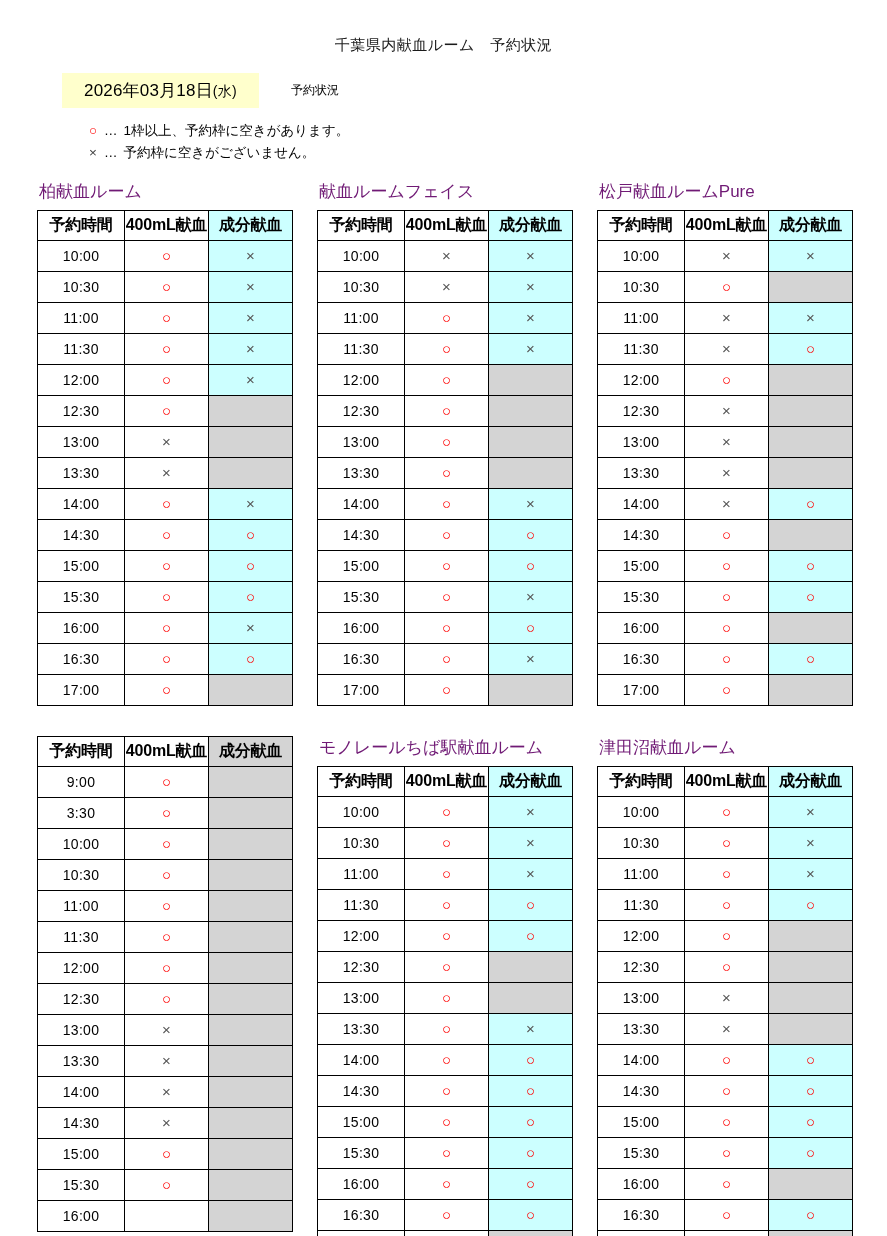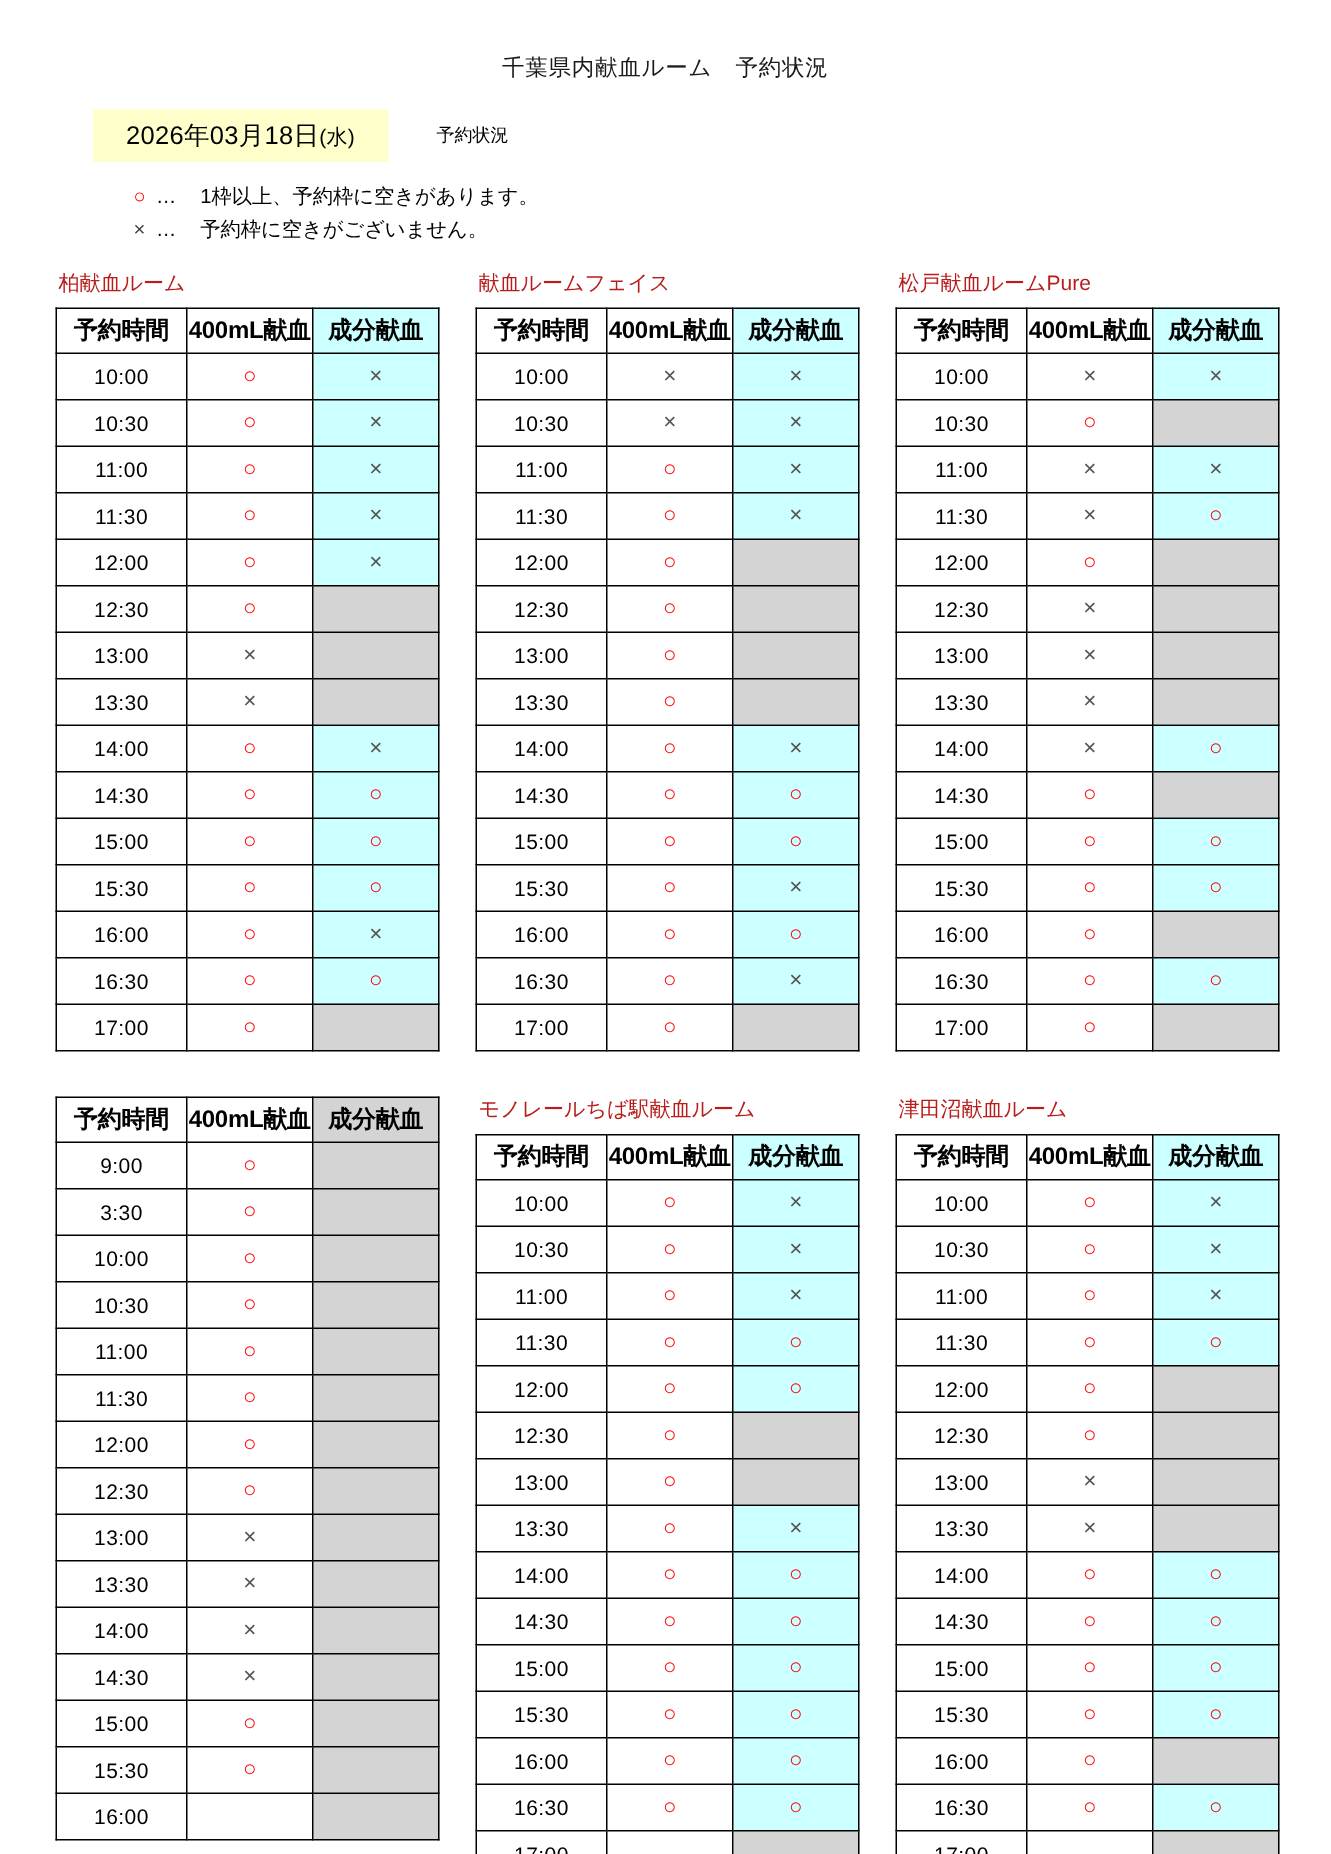--- a/index.html
+++ b/index.html
@@ -68,43 +68,43 @@
     display: inline-block;
     width: 22px;
     text-align: center;
   }
   .mark-o { color: #ff0000; }
   .mark-x { color: #404040; }
   .legend-dots {
     letter-spacing: 0px;
     margin-right: 4px;
   }
-  .legend-text { margin-left: 12px; }
+  .legend-text { margin-left: 2px; }
 
   
   .tables-area {
     margin-top: 16px;
     padding-left: 37px;
   }
   .table-row-group {
     display: flex;
     gap: 0px;
   }
   .table-row-group + .table-row-group {
     margin-top: 30px;
   }
   .table-block {
     width: 280px;
   }
   .table-block.last { width: 280px; }
 
   .room-name {
-    font-size: 14px;
+    font-size: 17px;
     margin: 0 0 7px 2px;
-    color: #b91c1c;
+    color: #701a75;
     white-space: nowrap;
   }
 
   table.slot-table {
     border-collapse: collapse;
     table-layout: fixed;
     width: 255px;
     background: #fff;
   }
   table.slot-table th,

